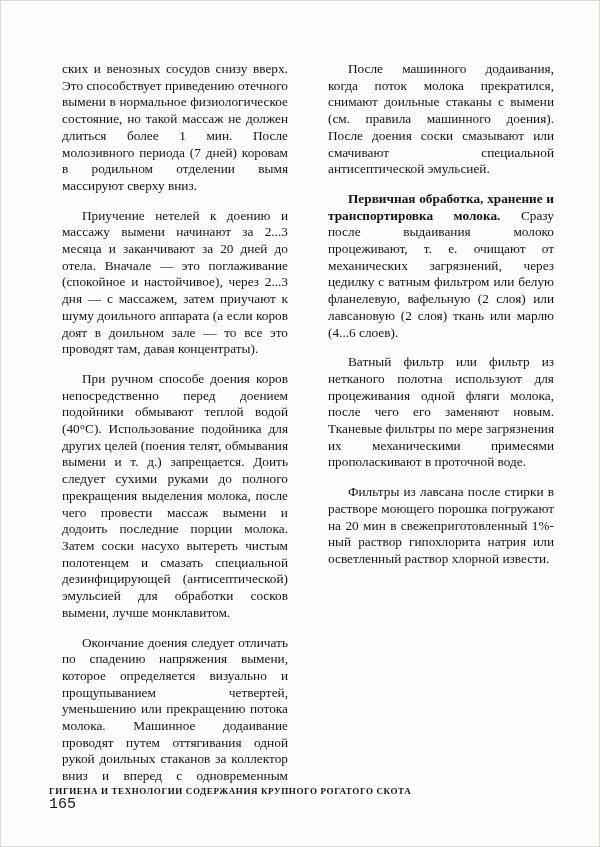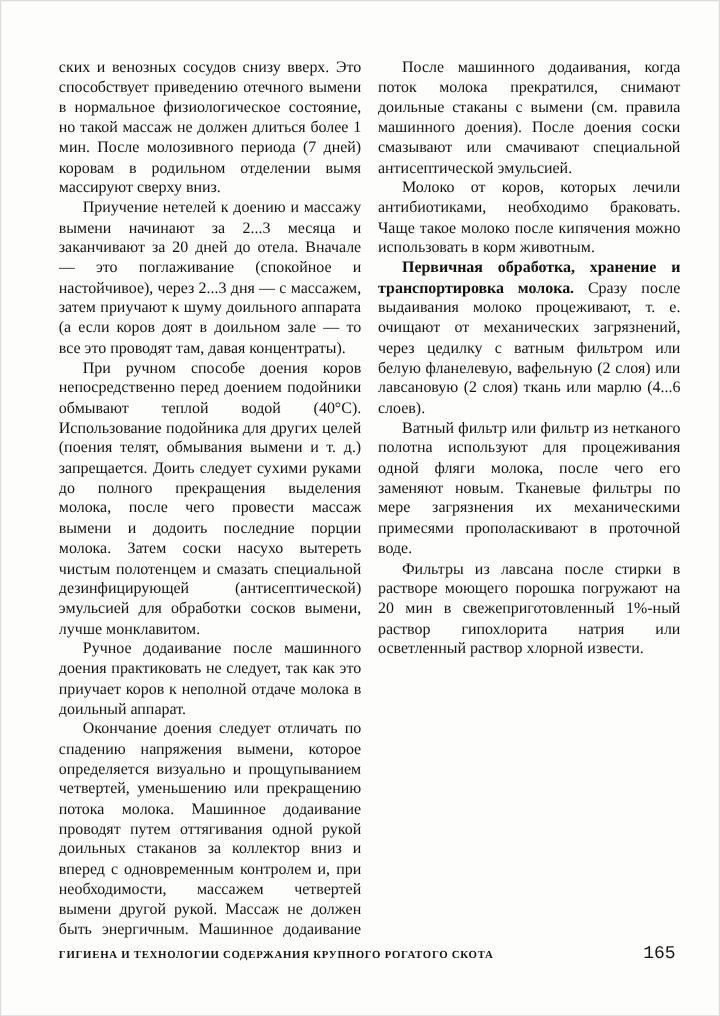--- a/index.html
+++ b/index.html
@@ -23,57 +23,56 @@
     display: flex;
     gap: 14px;
     overflow: hidden;
   }
   .column {
     width: 252px;
     font-size: 13.3px;
     line-height: 16.7px;
     text-align: justify;
   }
-  p.para { margin: 0; }
+  p.para { margin: 13px; }
   p.indent { text-indent: 20px; }
   b.lead { font-weight: bold; }
   .footer {
     position: absolute;
     left: 48px;
     right: 36px;
     top: 785px;
     display: flex;
     justify-content: space-between;
     align-items: baseline;
+    flex-direction: column;
   }
   .running-title {
     font-size: 9px;
     font-weight: bold;
     letter-spacing: 0.6px;
     white-space: nowrap;
   }
   .page-number {
     font-size: 15px;
     font-family: Liberation Mono, monospace;
   }
 </style>
 </head>
 <body>
 
 <div class="columns">
   <div class="column">
     <p class="para">ских и венозных сосудов снизу вверх. Это способствует приведению отечного вымени в нормальное физиологическое состояние, но такой массаж не должен длиться более 1 мин. После молозивного периода (7 дней) коровам в родильном отделении вымя массируют сверху вниз.</p>
     <p class="para indent">Приучение нетелей к доению и массажу вымени начинают за 2...3 месяца и заканчивают за 20 дней до отела. Вначале — это поглаживание (спокойное и настойчивое), через 2...3 дня — с массажем, затем приучают к шуму доильного аппарата (а если коров доят в доильном зале — то все это проводят там, давая концентраты).</p>
     <p class="para indent">При ручном способе доения коров непосредственно перед доением подойники обмывают теплой водой (40°С). Использование подойника для других целей (поения телят, обмывания вымени и т. д.) запрещается. Доить следует сухими руками до полного прекращения выделения молока, после чего провести массаж вымени и додоить последние порции молока. Затем соски насухо вытереть чистым полотенцем и смазать специальной дезинфицирующей (антисептической) эмульсией для обработки сосков вымени, лучше монклавитом.</p>
-    <p class="para indent">Ручное додаивание после машинного доения практиковать не следует, так как это приучает коров к неполной отдаче молока в доильный аппарат.</p>
     <p class="para indent">Окончание доения следует отличать по спадению напряжения вымени, которое определяется визуально и прощупыванием четвертей, уменьшению или прекращению потока молока. Машинное додаивание проводят путем оттягивания одной рукой доильных стаканов за коллектор вниз и вперед с одновременным контролем и, при необходимости, массажем четвертей вымени другой рукой. Массаж не должен быть энергичным. Машинное додаивание рекомендуется не более 30 с.</p>
   </div>
   <div class="column">
     <p class="para indent">После машинного додаивания, когда поток молока прекратился, снимают доильные стаканы с вымени (см. правила машинного доения). После доения соски смазывают или смачивают специальной антисептической эмульсией.</p>
-    <p class="para indent">Молоко от коров, которых лечили антибиотиками, необходимо браковать. Чаще такое молоко после кипячения можно использовать в корм животным.</p>
     <p class="para indent"><b class="lead">Первичная обработка, хранение и транспортировка молока.</b> <span>Сразу после выдаивания молоко процеживают, т. е. очищают от механических загрязнений, через цедилку с ватным фильтром или белую фланелевую, вафельную (2 слоя) или лавсановую (2 слоя) ткань или марлю (4...6 слоев).</span></p>
     <p class="para indent">Ватный фильтр или фильтр из нетканого полотна используют для процеживания одной фляги молока, после чего его заменяют новым. Тканевые фильтры по мере загрязнения их механическими примесями прополаскивают в проточной воде.</p>
     <p class="para indent">Фильтры из лавсана после стирки в растворе моющего порошка погружают на 20 мин в свежеприготовленный 1%-ный раствор гипохлорита натрия или осветленный раствор хлорной извести.</p>
 
   </div>
 </div>
 
 <div class="footer">
   <span class="running-title">ГИГИЕНА И ТЕХНОЛОГИИ СОДЕРЖАНИЯ КРУПНОГО РОГАТОГО СКОТА</span>
   <span class="page-number">165</span>

